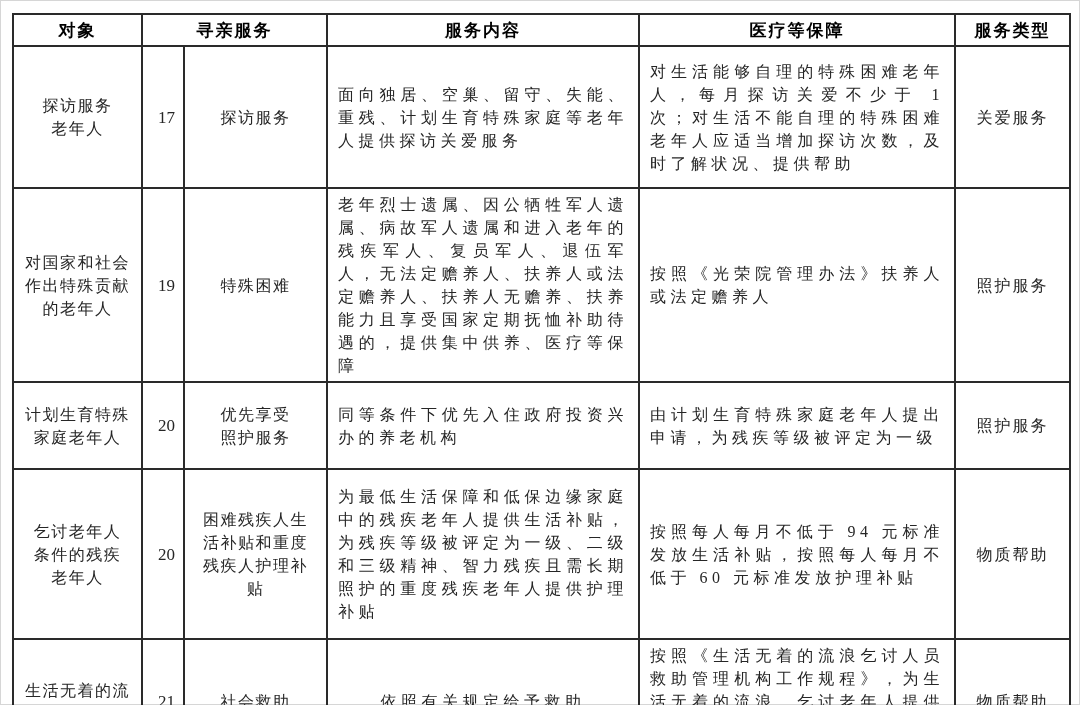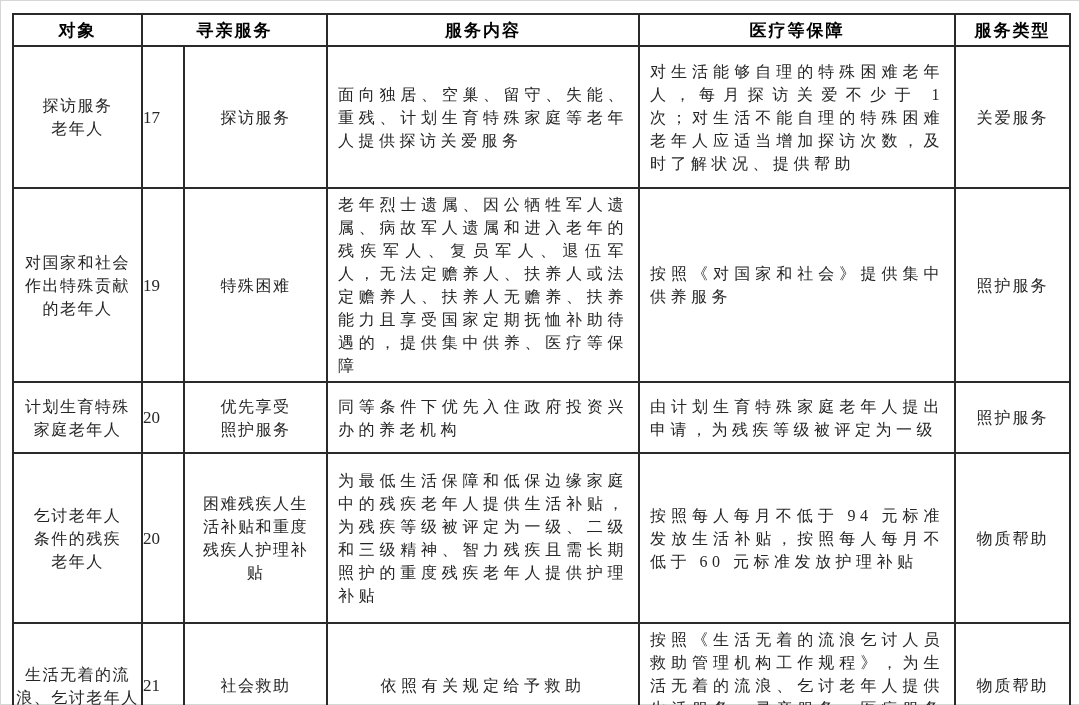--- a/index.html
+++ b/index.html
@@ -40,23 +40,23 @@
     color: #262626;
     line-height: 23px;
   }
   .c-target, .c-item {
     text-align: center;
     white-space: pre-line;
     letter-spacing: 1.5px;
     padding: 2px 1px;
   }
   .c-num {
-    text-align: left;
+    text-align: right;
     font-size: 17px;
-    padding: 0;
+    padding: 8px;
     letter-spacing: 0;
   }
   .c-type {
     text-align: center;
     letter-spacing: 2px;
     padding: 2px;
   }
   .c-content, .c-standard {
     text-align: justify;
     letter-spacing: 4.5px;
@@ -99,24 +99,24 @@
         <td class="c-standard">对生活能够自理的特殊困难老年人，每月探访关爱不少于 1 次；对生活不能自理的特殊困难老年人应适当增加探访次数，及时了解状况、提供帮助</td>
         <td class="c-type">关爱服务</td>
       </tr>
       <tr style="height:176px">
         <td class="c-target">对国家和社会
 作出特殊贡献
 的老年人</td>
         <td class="c-num">19</td>
         <td class="c-item">特殊困难</td>
         <td class="c-content">老年烈士遗属、因公牺牲军人遗属、病故军人遗属和进入老年的残疾军人、复员军人、退伍军人，无法定赡养人、扶养人或法定赡养人、扶养人无赡养、扶养能力且享受国家定期抚恤补助待遇的，提供集中供养、医疗等保障</td>
-        <td class="c-standard">按照《对国家和社会》提供集中供养服务</td>
+        <td class="c-standard">按照《光荣院管理办法》扶养人或法定赡养人</td>
         <td class="c-type">照护服务</td>
       </tr>
-      <tr style="height:71px">
+      <tr style="height:87px">
         <td class="c-target">计划生育特殊
 家庭老年人</td>
         <td class="c-num">20</td>
         <td class="c-item">优先享受
 照护服务</td>
         <td class="c-content">同等条件下优先入住政府投资兴办的养老机构</td>
         <td class="c-standard">由计划生育特殊家庭老年人提出申请，为残疾等级被评定为一级</td>
         <td class="c-type">照护服务</td>
       </tr>
       <tr style="height:170px">

